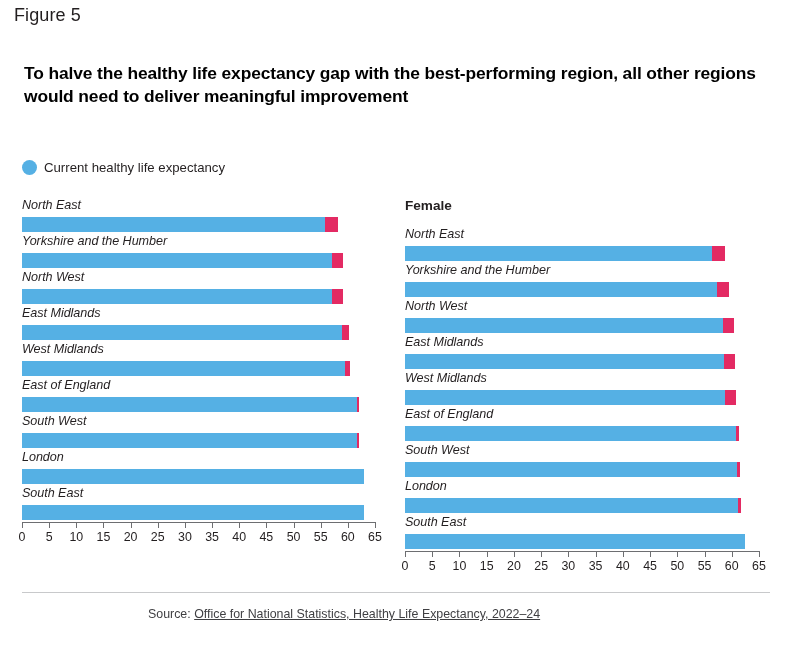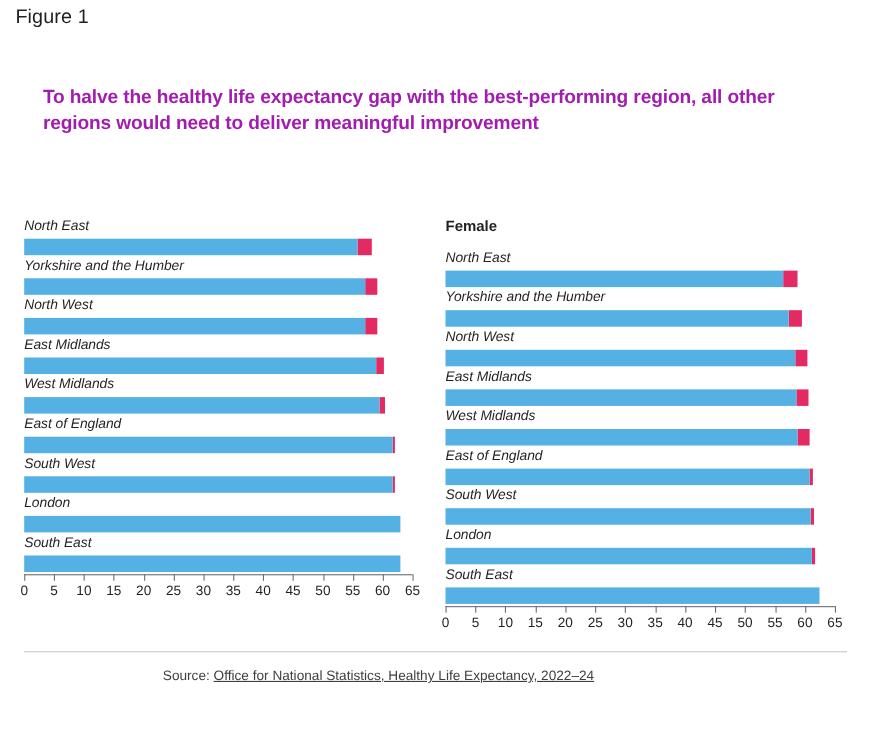--- a/index.html
+++ b/index.html
@@ -37,22 +37,22 @@
   .header {
     position: absolute;
     left: 24px;
     top: 62px;
     width: 752px;
   }
   .chart-title {
     font-size: 17.4px;
     font-weight: bold;
     line-height: 1.34;
-    color: #a21caf;
-    margin: 15px;
+    color: #000000;
+    margin: 0;
     letter-spacing: -0.12px;
   }
   .chart-subtitle {
     font-size: 13.6px;
     font-weight: 400;
     color: #3f3f42;
     margin: 9px 0 0 0;
     letter-spacing: -0.05px;
   }
 
@@ -203,27 +203,31 @@
   .source-link {
     text-decoration: underline;
     color: #3f3f42;
   }
 </style>
 </head>
 <body>
 
 <div id="figure-root">
 
-  <div class="figure-label">Figure 1</div>
+  <div class="figure-label">Figure 5</div>
 
   <div class="header">
     <h1 class="chart-title">To halve the healthy life expectancy gap with the best-performing region, all other regions would need to deliver meaningful improvement</h1>
   </div>
 
   <div class="legend" id="legend-root">
+      <div class="legend-item">
+        <span class="legend-swatch" style="background: rgb(85, 176, 228);"></span>
+        <span class="legend-text">Current healthy life expectancy</span>
+      </div>
     </div>
 
   <div class="panel male">
     <div class="plot" id="plot-male">
         <div class="bar-group">
           <div class="bar-label">North East</div>
           <div class="bar-track">
             <div class="bar-pink" style="left: 303.037px; width: 13.0338px;"></div>
             <div class="bar-blue" style="left: 0px; width: 303.037px;"></div>
           </div>

